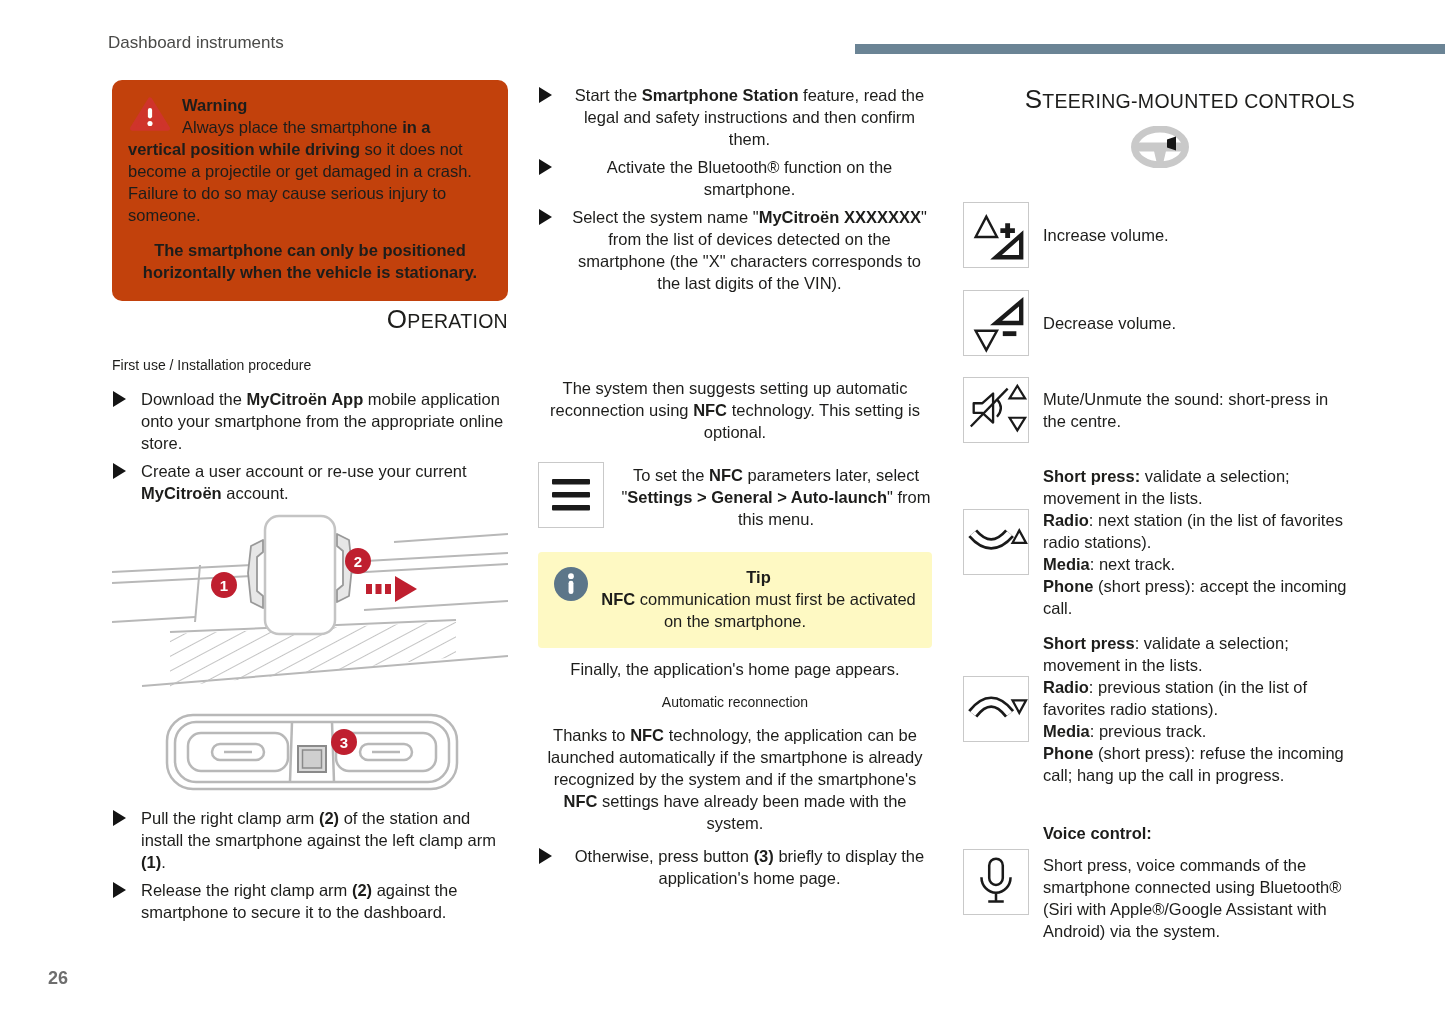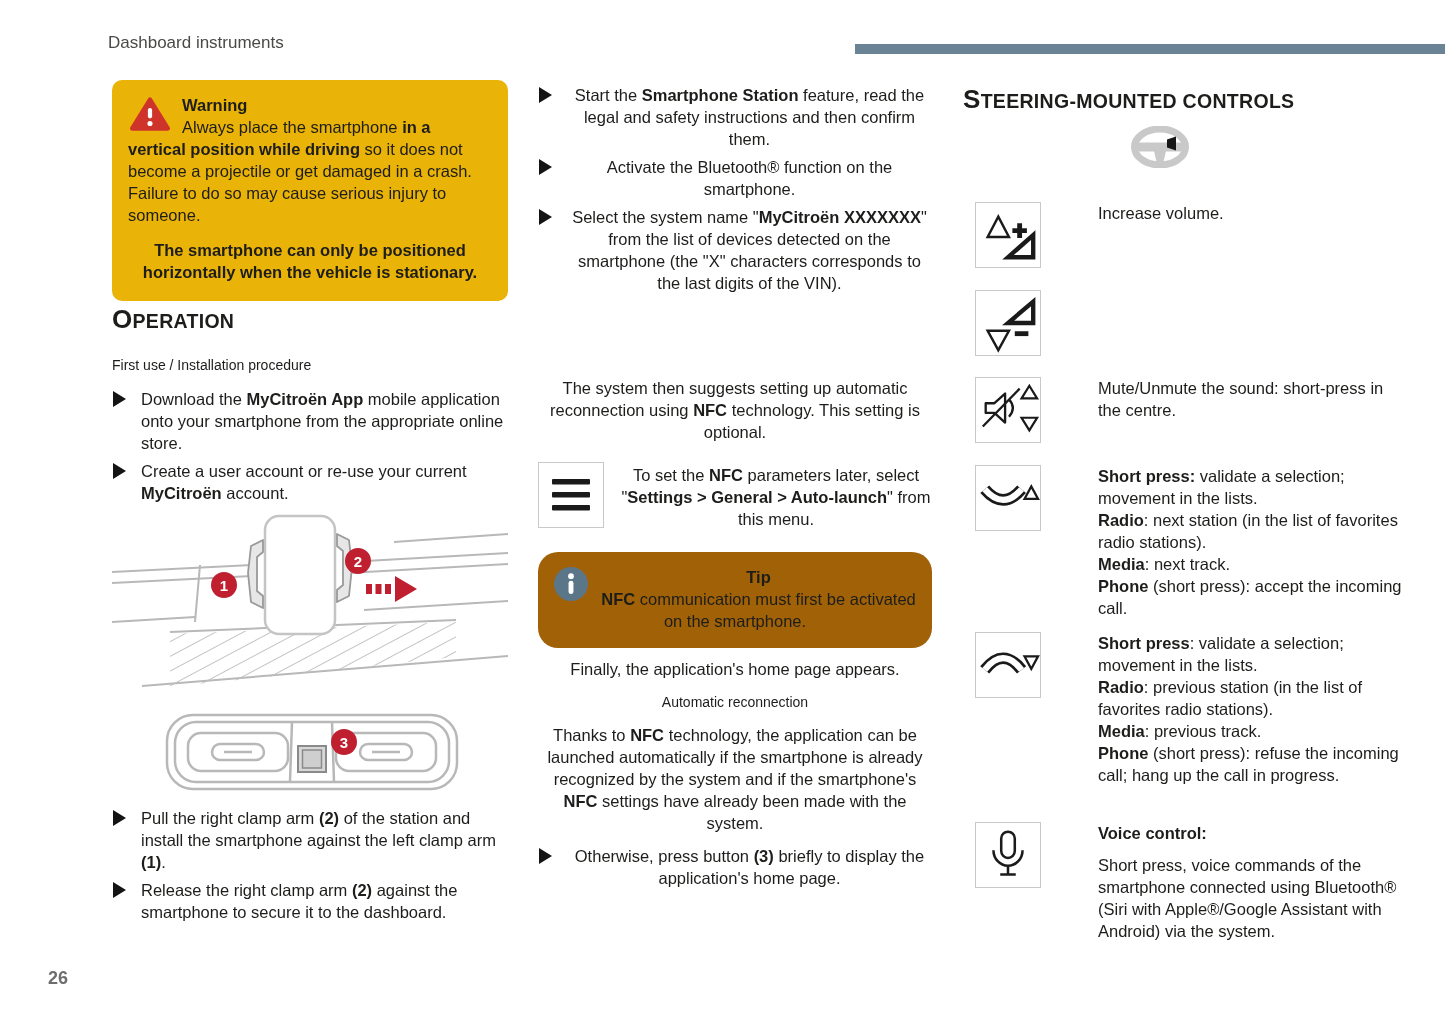--- a/index.html
+++ b/index.html
@@ -6,40 +6,40 @@
   .page{position:relative;width:1445px;height:1018px;background:#fff;overflow:hidden;
         font-family:"Liberation Sans",sans-serif;color:#1d1d1b;}
   .hdr{position:absolute;left:108px;top:33px;font-size:17px;color:#4a4a48;}
   .top-bar{position:absolute;left:855px;top:44px;width:590px;height:10px;background:#6B8495;}
   .col{position:absolute;font-size:16.5px;line-height:22px;}
   #col1{left:112px;top:80px;width:396px;height:870px;}
   #col2{left:538px;top:84px;width:394px;height:870px;text-align:center;}
   #col3{left:963px;top:88px;width:392px;height:890px;}
   .abs{position:absolute;left:0;right:0;}
   b{font-weight:700;}
-  .warnbox{background:#eab308;border-radius:10px;padding:14px 16px 18px;box-sizing:border-box;}
+  .warnbox{background:#c2410c;border-radius:10px;padding:14px 16px 18px;box-sizing:border-box;}
   .warn-icon{float:left;width:40px;height:36px;margin:2px 12px 4px 2px;}
   .warnbox p{margin:0;}
   .warnbox .p2{margin-top:13px;font-weight:700;text-align:center;}
   .wtitle{font-weight:700;}
-  .h1{font-weight:700;letter-spacing:.3px;white-space:nowrap;}
+  .h1{font-weight:400;letter-spacing:.3px;white-space:nowrap;text-align:right;}
   .h1 .lead{font-size:26px;}
   .h1 .rest{font-size:19.5px;}
   .subhead{font-weight:400;font-size:14px;}
   .bullet{position:relative;padding-left:29px;margin-bottom:6px;}
   .arrow{position:absolute;left:1px;top:3px;width:0;height:0;
          border-left:13px solid #141414;border-top:8px solid transparent;border-bottom:8px solid transparent;}
   .icon-box{width:66px;height:66px;border:1px solid #c9c9c9;background:#fff;flex:none;
             display:flex;align-items:center;justify-content:center;box-sizing:border-box;}
   .menu-row{display:flex;align-items:flex-start;}
   .menu-row .txt{margin-left:16px;padding-top:2px;}
-  .tipbox{background:#a16207;border-radius:20px;padding:14px 16px 16px;box-sizing:border-box;}
+  .tipbox{background:#fef9c3;border-radius:4px;padding:14px 16px 16px;box-sizing:border-box;}
   .tip-icon{float:left;width:34px;height:34px;margin:1px 13px 2px 0;}
   .tipbox p{margin:0;}
-  .ctrl{position:absolute;left:12px;display:flex;align-items:flex-start;gap:43px;}
+  .ctrl{position:absolute;left:0;display:flex;align-items:center;}
   .ctrl .cap{margin-left:14px;width:306px;}
   .ctrl .cap .ttl{font-weight:700;display:block;margin-bottom:10px;}
   .figure{position:absolute;left:0;}
   .steer{position:absolute;left:168px;top:38px;width:58px;height:42px;}
   .pagenum{position:absolute;left:48px;top:968px;font-weight:700;font-size:18px;color:#6e6e6e;}
 </style>
 </head>
 <body>
 
 <div class="page">
@@ -196,20 +196,21 @@
     </div>
 
     <div class="ctrl" style="top:202px;">
       <div class="icon-box">
         <svg width="66" height="66" viewBox="0 0 66 66">
           <polygon points="33,33 59,33 59,11" fill="none" stroke="#1a1a1a" stroke-width="4.5"></polygon>
           <path d="M40,44 H54" stroke="#1a1a1a" stroke-width="5" fill="none"></path>
           <polygon points="12,41 34,41 23,61" fill="none" stroke="#1a1a1a" stroke-width="2.5"></polygon>
         </svg>
       </div>
+      <div class="cap"><span>Decrease volume.</span></div>
     </div>
 
     <div class="ctrl" style="top:289px;">
       <div class="icon-box">
         <svg width="66" height="66" viewBox="0 0 66 66">
           <path d="M10,26 h9 l11,-10 v30 l-11,-10 h-9 z" fill="none" stroke="#1a1a1a" stroke-width="2.4" stroke-linejoin="round"></path>
           <path d="M34,22 q8,9 0,18" fill="none" stroke="#1a1a1a" stroke-width="2.4"></path>
           <path d="M7,50 L45,11" stroke="#1a1a1a" stroke-width="2.4"></path>
           <polygon points="47,21 55,8 63,21" fill="none" stroke="#1a1a1a" stroke-width="2.3"></polygon>
           <polygon points="47,41 63,41 55,54" fill="none" stroke="#1a1a1a" stroke-width="2.3"></polygon>

